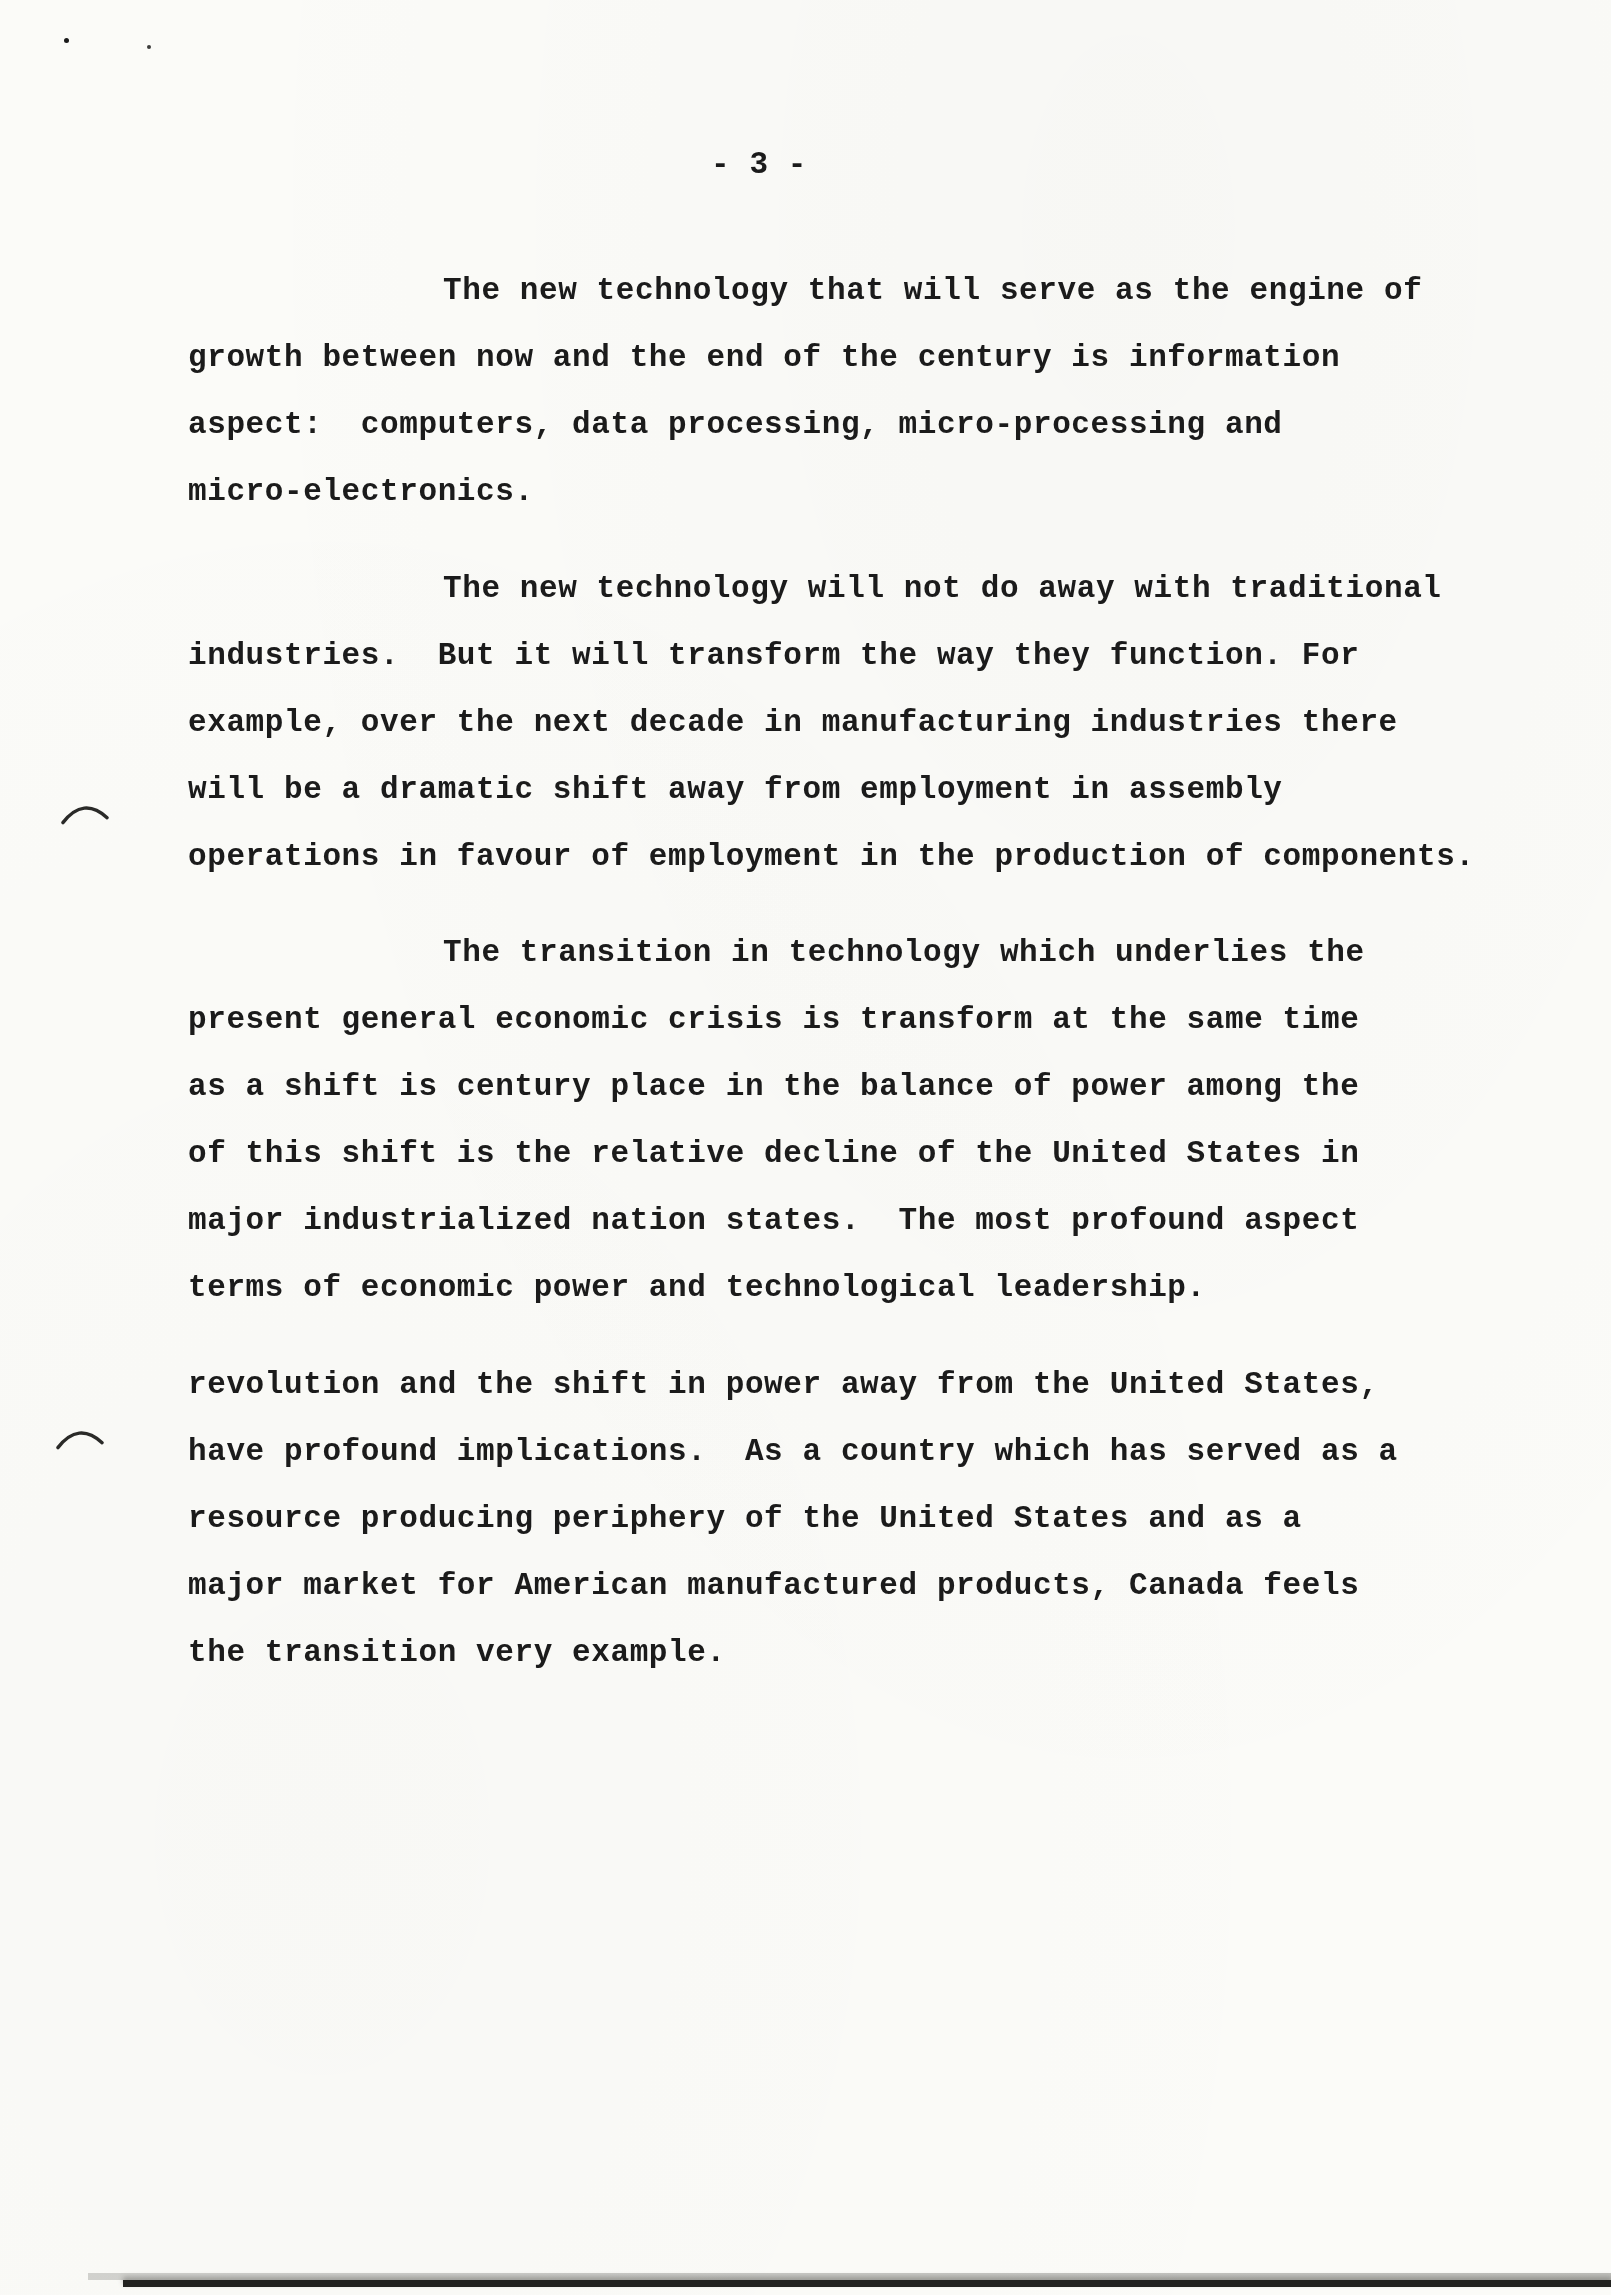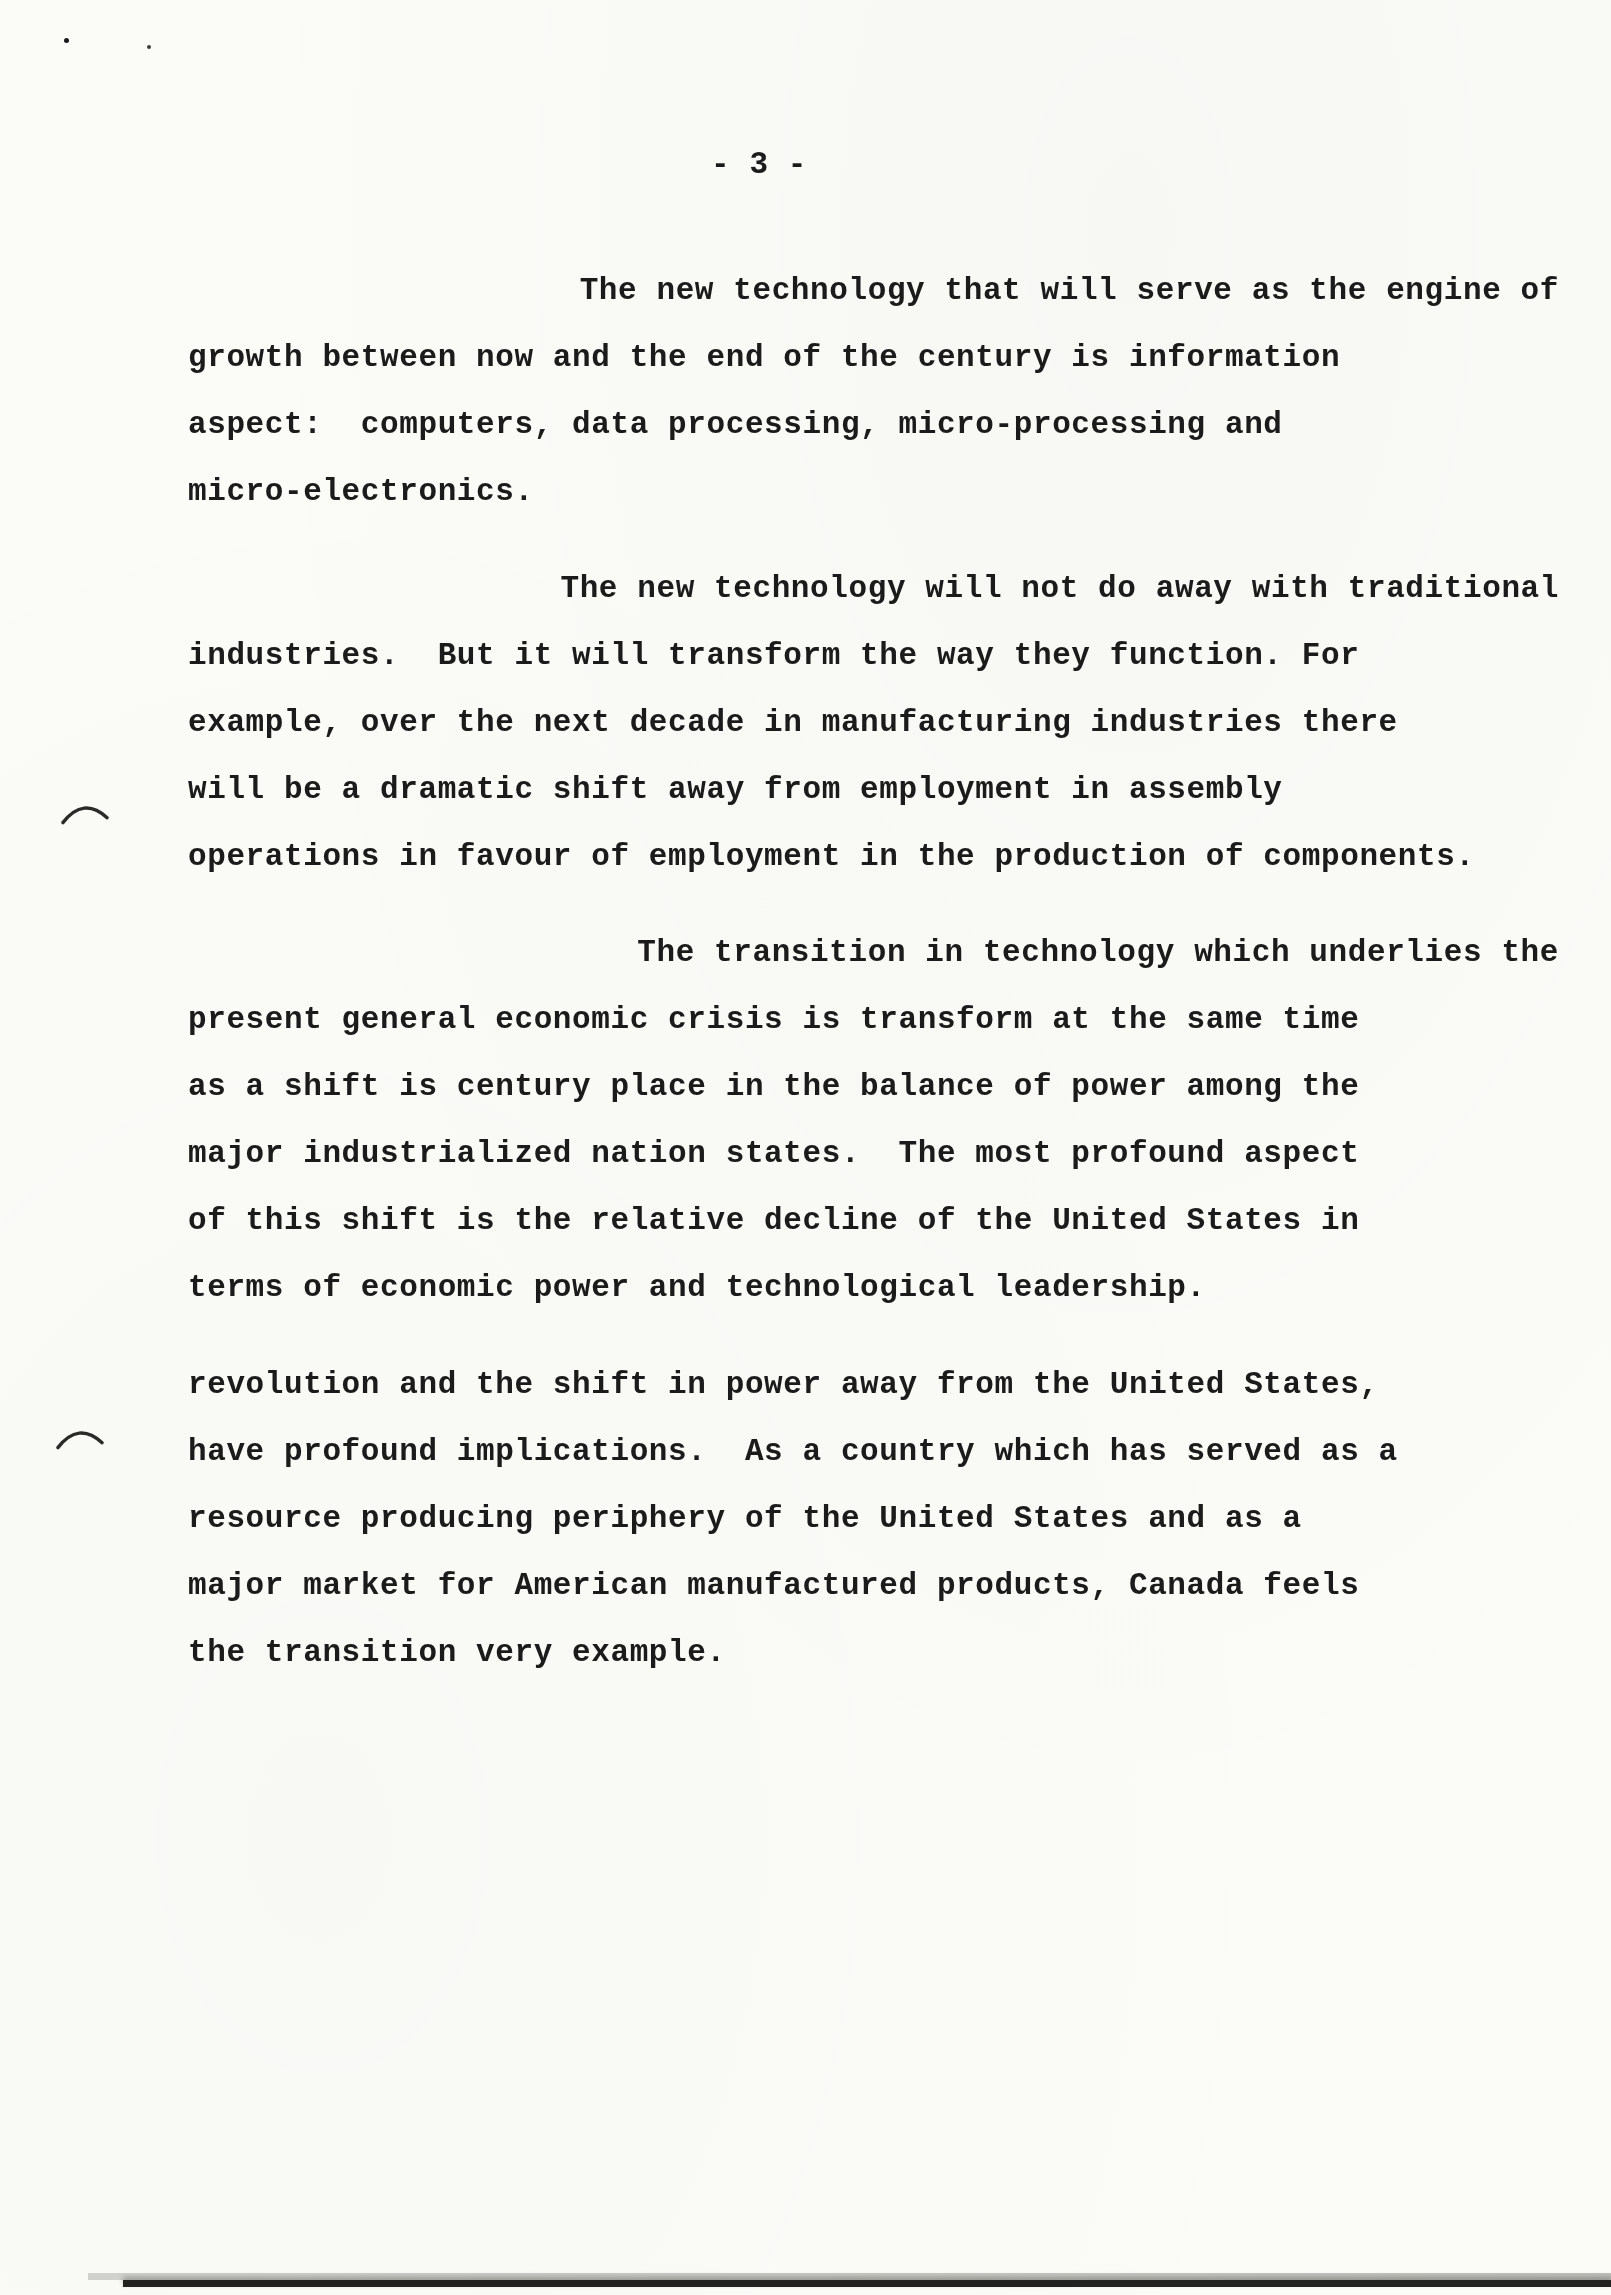--- a/index.html
+++ b/index.html
@@ -37,21 +37,21 @@
     width: 1371px;
   }
   .paragraph { margin: 0 0 29.5px 0; }
   .line {
     white-space: pre;
     font-size: 31px;
     font-weight: bold;
     line-height: 67px;
     letter-spacing: 0.6px;
   }
-  .line.first { padding-left: 255px; text-align: right; }
+  .line.first { padding-left: 255px; }
 
   .ink-speck {
     position: absolute;
     border-radius: 50%;
     background: #1a1a1a;
   }
   .speck-1 { left: 64px; top: 38px; width: 5.4px; height: 5.4px; }
   .speck-2 { left: 147px; top: 45px; width: 4.4px; height: 4.4px; opacity: 0.85; }
 
   .margin-arc {
@@ -104,22 +104,22 @@
     <div class="line">industries.  But it will transform the way they function. For</div>
     <div class="line">example, over the next decade in manufacturing industries there</div>
     <div class="line">will be a dramatic shift away from employment in assembly</div>
     <div class="line">operations in favour of employment in the production of components.</div>
   </div>
 
   <div class="paragraph">
     <div class="line first">The transition in technology which underlies the</div>
     <div class="line">present general economic crisis is transform at the same time</div>
     <div class="line">as a shift is century place in the balance of power among the</div>
+    <div class="line">of this shift is the relative decline of the United States in</div>
     <div class="line">major industrialized nation states.  The most profound aspect</div>
-    <div class="line">of this shift is the relative decline of the United States in</div>
     <div class="line">terms of economic power and technological leadership.</div>
   </div>
 
   <div class="paragraph">
     <div class="line">revolution and the shift in power away from the United States,</div>
     <div class="line">have profound implications.  As a country which has served as a</div>
     <div class="line">resource producing periphery of the United States and as a</div>
     <div class="line">major market for American manufactured products, Canada feels</div>
     <div class="line">the transition very example.</div>
   </div>

